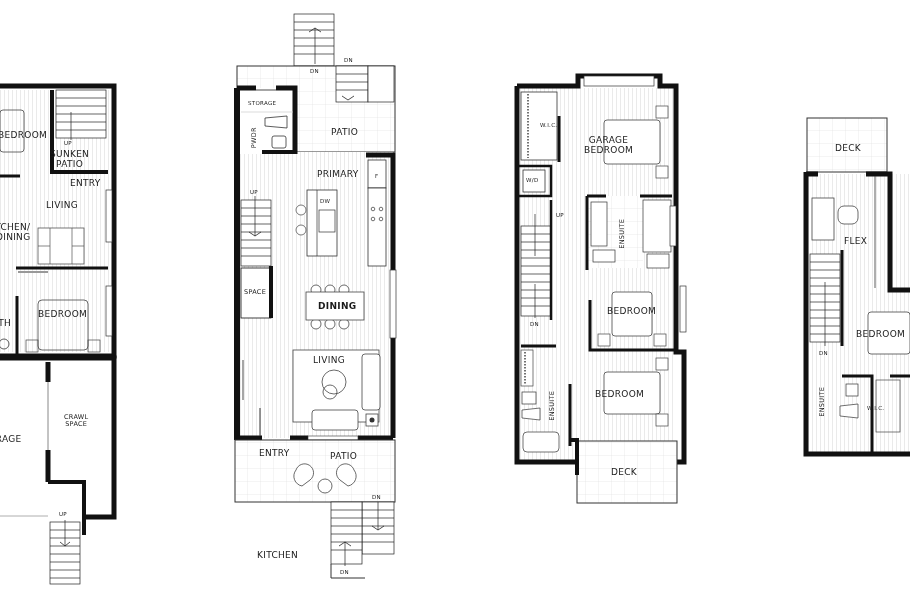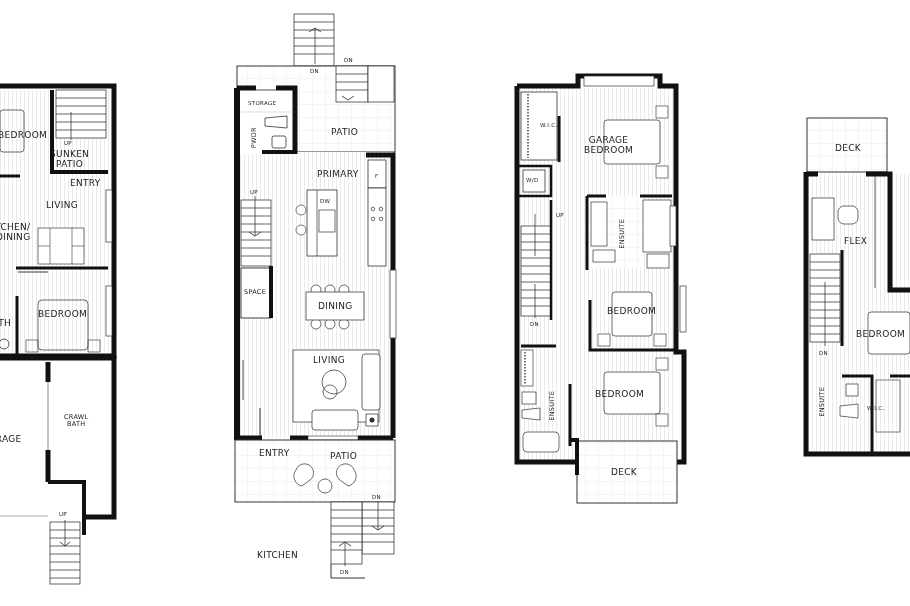--- a/index.html
+++ b/index.html
@@ -306,34 +306,34 @@
 <div class="lbl" style="left:50px;top:149px;white-space:pre;">SUNKEN
 PATIO</div>
 <div class="lbl" style="left:70px;top:178px;">ENTRY</div>
 <div class="lbl" style="left:46px;top:200px;">LIVING</div>
 <div class="lbl" style="left:-14px;top:222px;white-space:pre;text-align:right;">KITCHEN/
 DINING</div>
 <div class="lbl" style="left:38px;top:309px;">BEDROOM</div>
 <div class="lbl" style="left:-14px;top:318px;">BATH</div>
 <div class="lbl" style="left:-18px;top:434px;">GARAGE</div>
 <div class="lbl sm" style="left:64px;top:414px;white-space:pre;">CRAWL
-BATH</div>
+SPACE</div>
 <div class="lbl xs" style="left:59px;top:511px;">UP</div>
 
 <div class="lbl xs" style="left:310px;top:68px;">DN</div>
 <div class="lbl xs" style="left:344px;top:57px;">DN</div>
 <div class="lbl xs" style="left:248px;top:100px;">STORAGE</div>
 <div class="lbl sm vert" style="left:244px;top:134px;">PWDR</div>
 <div class="lbl" style="left:331px;top:127px;">PATIO</div>
 <div class="lbl" style="left:317px;top:169px;">PRIMARY</div>
 <div class="lbl xs" style="left:375px;top:173px;">F</div>
 <div class="lbl xs" style="left:320px;top:198px;">DW</div>
 <div class="lbl xs" style="left:250px;top:189px;">UP</div>
 <div class="lbl sm" style="left:244px;top:289px;">SPACE</div>
-<div class="lbl" style="left:318px;top:301px;">DINING</div>
+<div class="lbl" style="left:318px;top:301px;font-weight:bold;">DINING</div>
 <div class="lbl" style="left:313px;top:355px;">LIVING</div>
 <div class="lbl" style="left:259px;top:448px;">ENTRY</div>
 <div class="lbl" style="left:330px;top:451px;">PATIO</div>
 <div class="lbl xs" style="left:372px;top:494px;">DN</div>
 <div class="lbl xs" style="left:340px;top:569px;">DN</div>
 <div class="lbl" style="left:257px;top:550px;">KITCHEN</div>
 
 <div class="lbl xs" style="left:540px;top:122px;">W.I.C.</div>
 <div class="lbl" style="left:584px;top:135px;white-space:pre;">GARAGE
 BEDROOM</div>

